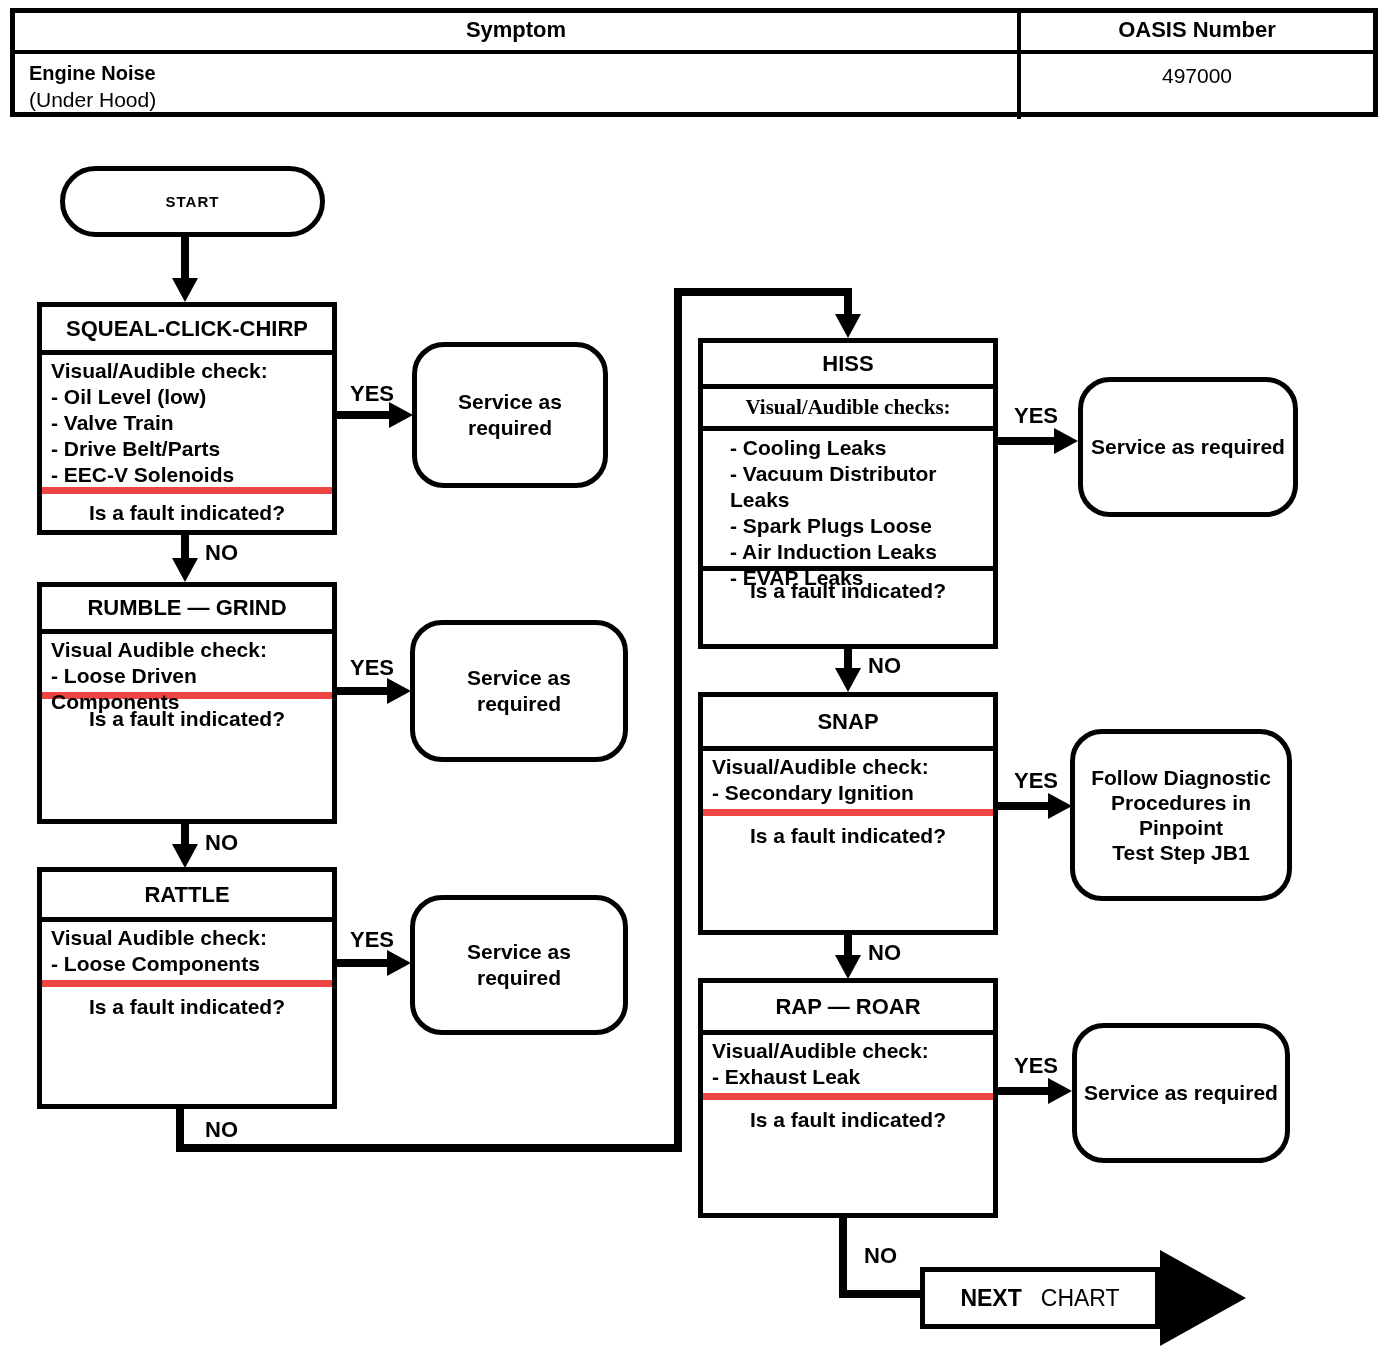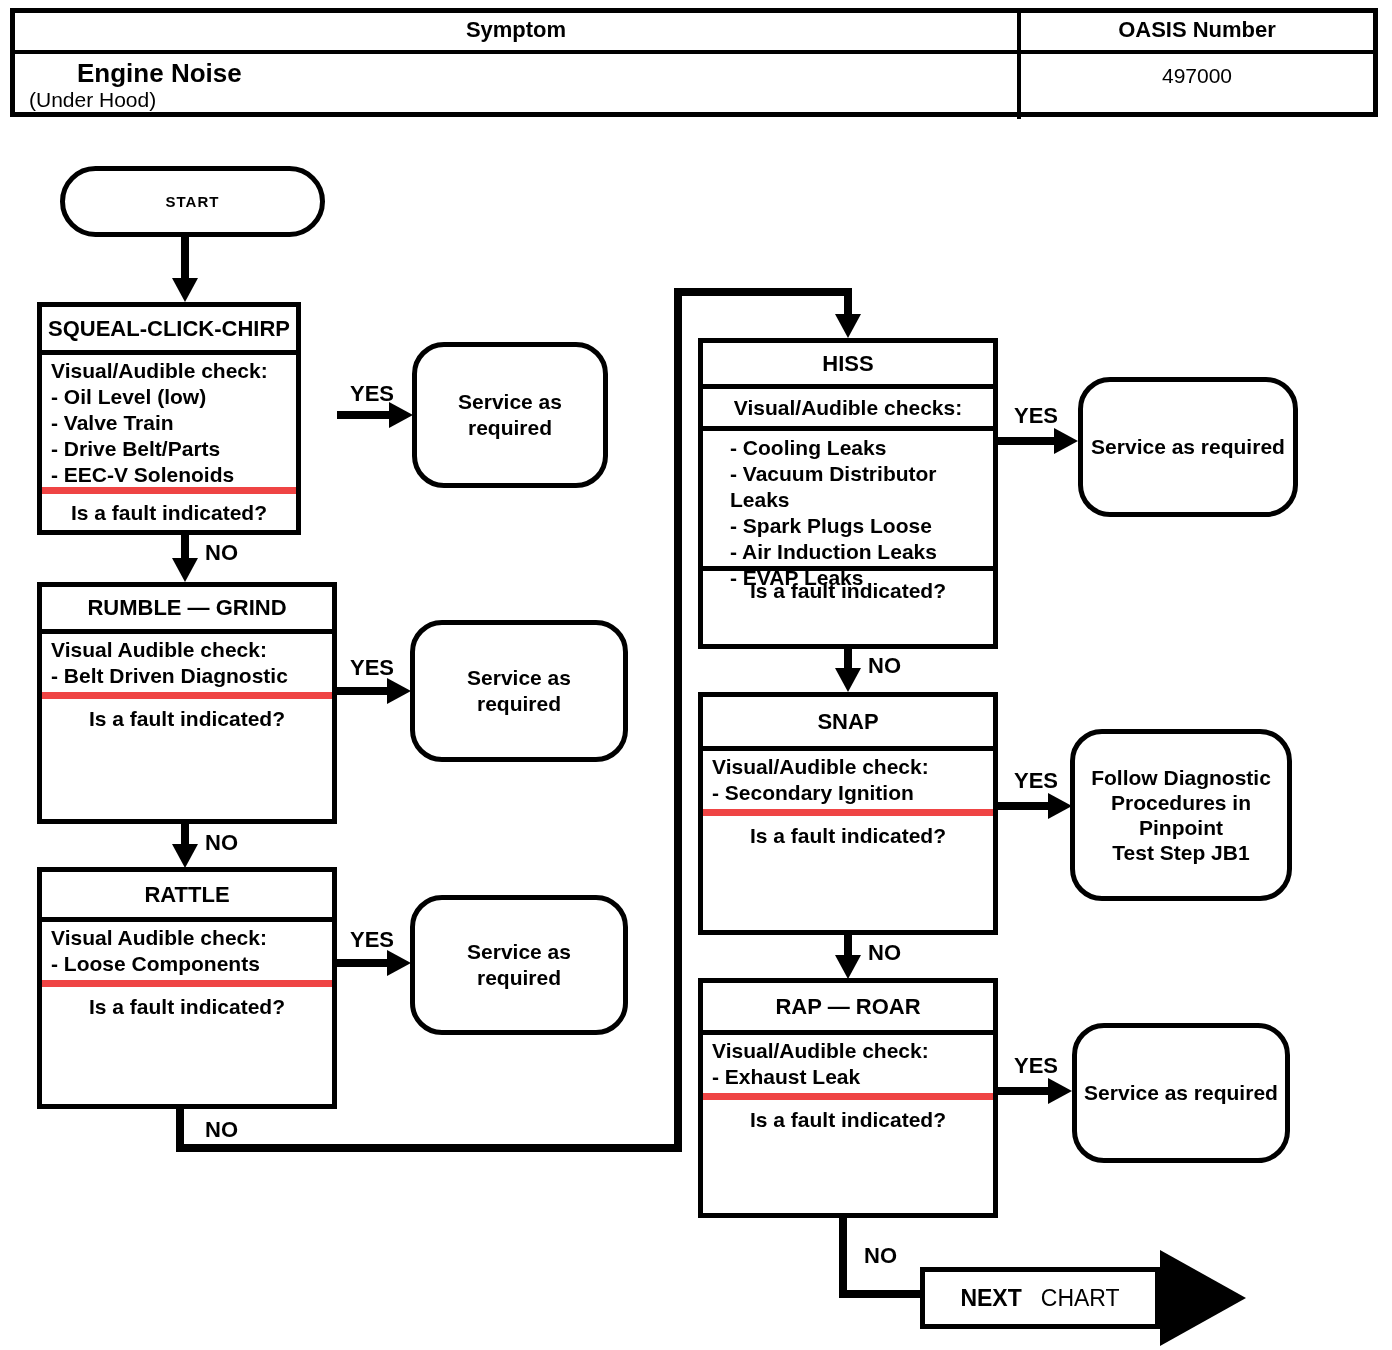--- a/index.html
+++ b/index.html
@@ -8,33 +8,33 @@
     font-family:"Liberation Sans", sans-serif;color:#000;overflow:hidden;
   }
   
   .tbl{position:absolute;left:10px;top:8px;width:1368px;height:109px;
        border:5px solid #000;box-sizing:border-box;display:flex;flex-direction:column;background:#fff;}
   .tbl-header{display:flex;border-bottom:4px solid #000;height:37px;flex:none;}
   .tbl-h-sym{flex:1;text-align:center;font-weight:bold;font-size:22px;line-height:34px;}
   .tbl-h-oasis{width:356px;border-left:4px solid #000;text-align:center;font-weight:bold;font-size:22px;line-height:34px;box-sizing:border-box;}
   .tbl-body{display:flex;flex:1;}
   .tbl-b-sym{flex:1;padding:6px 14px;box-sizing:border-box;}
-  .sym-line1{font-weight:bold;font-size:26px;line-height:27px;margin-left:48px;}
+  .sym-line1{font-weight:bold;font-size:20px;line-height:27px;}
   .sym-line2{font-weight:normal;font-size:21px;line-height:26px;}
   .tbl-b-oasis{width:356px;border-left:4px solid #000;text-align:center;padding-top:10px;
                font-size:21px;box-sizing:border-box;}
   
   .oval{position:absolute;border:5px solid #000;border-radius:40px;box-sizing:border-box;background:#fff;
         display:flex;align-items:center;justify-content:center;font-size:15px;font-weight:bold;letter-spacing:1px;text-align:right;}
   .fbox{position:absolute;border:5px solid #000;box-sizing:border-box;background:#fff;
         display:flex;flex-direction:column;font-size:21px;font-weight:bold;}
   .fbox .title{border-bottom:5px solid #000;display:flex;align-items:center;justify-content:center;
                font-size:22px;flex:none;box-sizing:content-box;}
   .fbox .body{border-bottom:7px solid #ef4444;padding:3px 9px;line-height:26px;flex:none;box-sizing:content-box;}
-  .fbox .subtitle{border-bottom:5px solid #000;text-align:center;display:flex;align-items:center;justify-content:center;flex:none;box-sizing:content-box;}
+  .fbox .subtitle{border-bottom:5px solid #000;text-align:center;display:flex;align-items:center;justify-content:center;flex:none;box-sizing:content-box;font-family:Liberation Serif, serif;}
   .fbox .list{border-bottom:5px solid #000;padding:4px 27px;line-height:26px;flex:none;box-sizing:content-box;}
   .fbox .question{flex:1;text-align:center;padding-top:8px;}
   .term{position:absolute;border:5px solid #000;border-radius:32px;box-sizing:border-box;background:#fff;
         display:flex;flex-direction:column;align-items:center;justify-content:center;text-align:center;
         font-size:21px;font-weight:bold;line-height:26px;}
   .hline,.vline{position:absolute;background:#000;}
   .arr-d{position:absolute;width:0;height:0;border-left:13px solid transparent;
          border-right:13px solid transparent;border-top:24px solid #000;}
   .arr-r{position:absolute;width:0;height:0;border-top:13px solid transparent;
          border-bottom:13px solid transparent;border-left:24px solid #000;}
@@ -62,21 +62,21 @@
         <div class="sym-line2">(Under Hood)</div>
       </div>
       <div class="tbl-b-oasis">497000</div>
     </div>
   </div>
 
   <div class="oval" style="left:60px;top:166px;width:265px;height:71px;">START</div>
   <div class="vline" style="left:181px;top:237px;width:8px;height:42px;"></div>
   <div class="arr-d" style="left:172px;top:278px;"></div>
 
-  <div class="fbox" style="left:37px;top:302px;width:264px;height:233px;">
+  <div class="fbox" style="left:37px;top:302px;width:300px;height:233px;">
     <div class="title" style="height:43px;">SQUEAL-CLICK-CHIRP</div>
     <div class="body" style="height:126px;">
       <div>Visual/Audible check:</div>
       <div>
           <div>- Oil Level (low)</div>
           <div>- Valve Train</div>
           <div>- Drive Belt/Parts</div>
           <div>- EEC-V Solenoids</div>
         </div>
     </div>
@@ -91,21 +91,21 @@
   </div>
   <div class="vline" style="left:181px;top:535px;width:8px;height:25px;"></div>
   <div class="arr-d" style="left:172px;top:558px;"></div>
   <div class="lbl" style="left:205px;top:540px;">NO</div>
 
   <div class="fbox" style="left:37px;top:582px;width:300px;height:242px;">
     <div class="title" style="height:42px;">RUMBLE — GRIND</div>
     <div class="body" style="height:52px;">
       <div>Visual Audible check:</div>
       <div>
-          <div>- Belt Driven Diagnostic</div>
+          <div>- Loose Driven Components</div>
         </div>
     </div>
     <div class="question">Is a fault indicated?</div>
   </div>
   <div class="lbl" style="left:350px;top:655px;">YES</div>
   <div class="hline" style="left:337px;top:687px;width:52px;height:8px;"></div>
   <div class="arr-r" style="left:387px;top:678px;"></div>
   <div class="term" style="left:410px;top:620px;width:218px;height:142px;">
     <div>Service as</div>
     <div>required</div>

